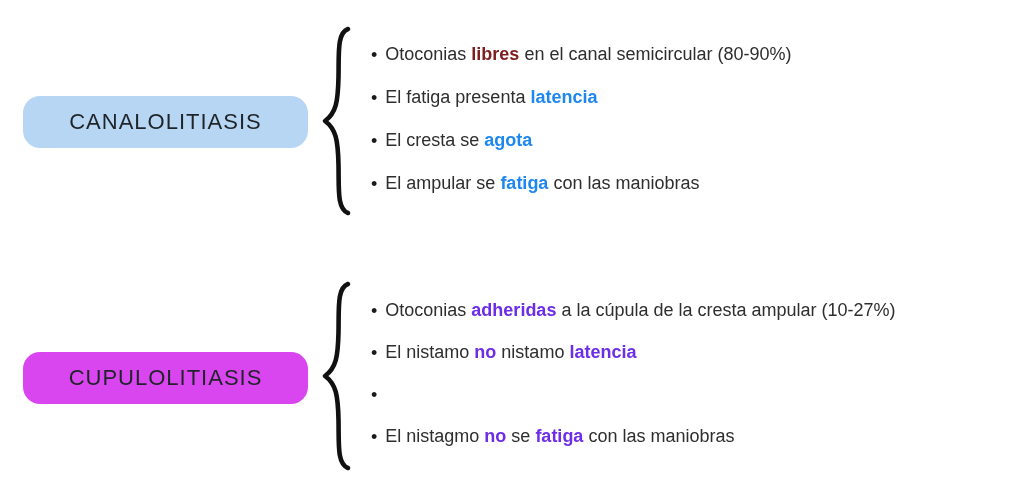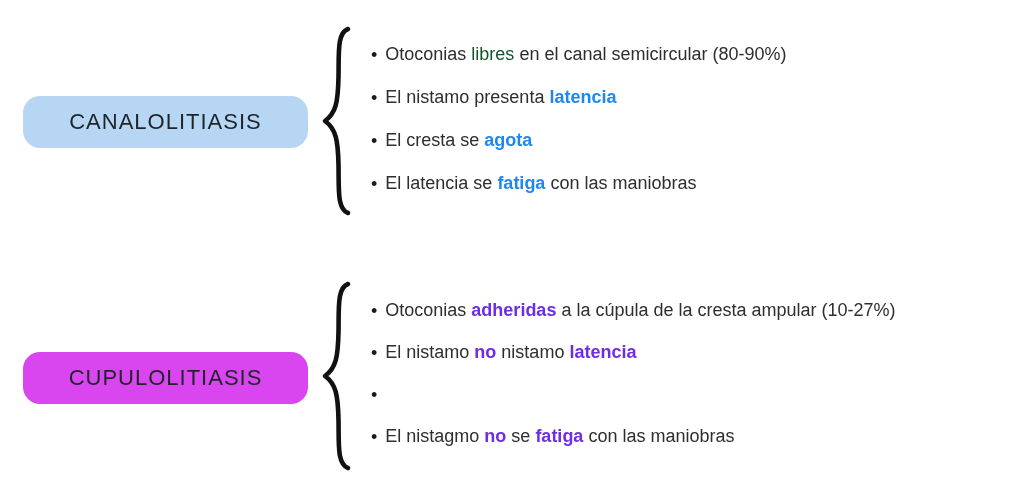--- a/index.html
+++ b/index.html
@@ -84,33 +84,33 @@
     <span class="title">CANALOLITIASIS</span>
   </div>
 
   <svg class="brace" id="brace-canal" viewBox="0 0 32 192">
     <path d="M27,4 C16,8 18,28 17.5,52 C17,77 15,88 4,96 C15,104 17,115 17.5,140 C18,164 16,184 27,188" style="stroke: rgb(17, 17, 17);"></path>
   </svg>
 
   <ul class="bullets" id="bullets-canal">
       <li>
         <span class="dot">•</span>
-        <span class="line"><span>Otoconias </span><span style="color: #14532d; font-weight: 400;">libres</span><span> en el canal semicircular (80-90%)</span></span>
+        <span class="line"><span>Otoconias </span><span style="color: #7f1d1d; font-weight: 700;">libres</span><span> en el canal semicircular (80-90%)</span></span>
       </li>
       <li>
         <span class="dot">•</span>
-        <span class="line"><span>El nistamo presenta </span><span style="color: rgb(29, 135, 240); font-weight: 700;">latencia</span></span>
+        <span class="line"><span>El fatiga presenta </span><span style="color: rgb(29, 135, 240); font-weight: 700;">latencia</span></span>
       </li>
       <li>
         <span class="dot">•</span>
         <span class="line"><span>El cresta se </span><span style="color: rgb(29, 135, 240); font-weight: 700;">agota</span></span>
       </li>
       <li>
         <span class="dot">•</span>
-        <span class="line"><span>El latencia se </span><span style="color: rgb(29, 135, 240); font-weight: 700;">fatiga</span><span> con las maniobras</span></span>
+        <span class="line"><span>El ampular se </span><span style="color: rgb(29, 135, 240); font-weight: 700;">fatiga</span><span> con las maniobras</span></span>
       </li>
     </ul>
 
   <div class="label-box" id="box-cupulo" style="background-color: #d946ef;">
     <span class="title">CUPULOLITIASIS</span>
   </div>
 
   <svg class="brace" id="brace-cupulo" viewBox="0 0 32 192">
     <path d="M27,4 C16,8 18,28 17.5,52 C17,77 15,88 4,96 C15,104 17,115 17.5,140 C18,164 16,184 27,188" style="stroke: rgb(17, 17, 17);"></path>
   </svg>

